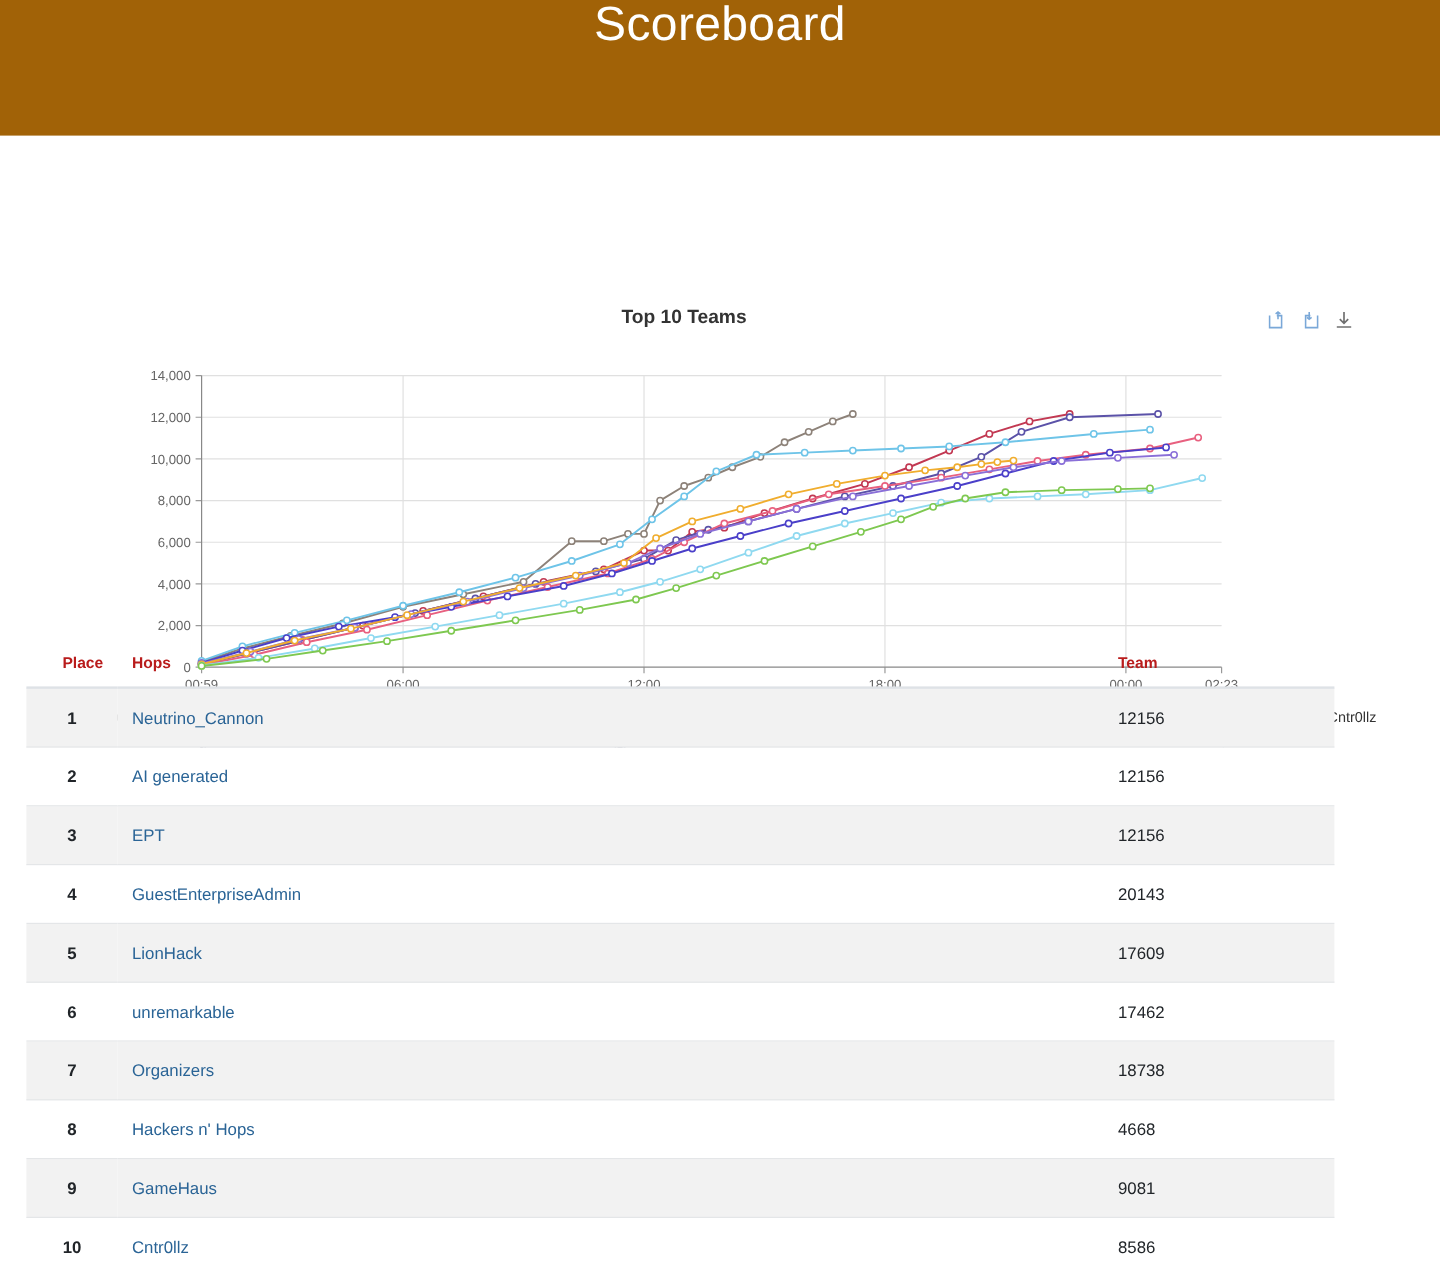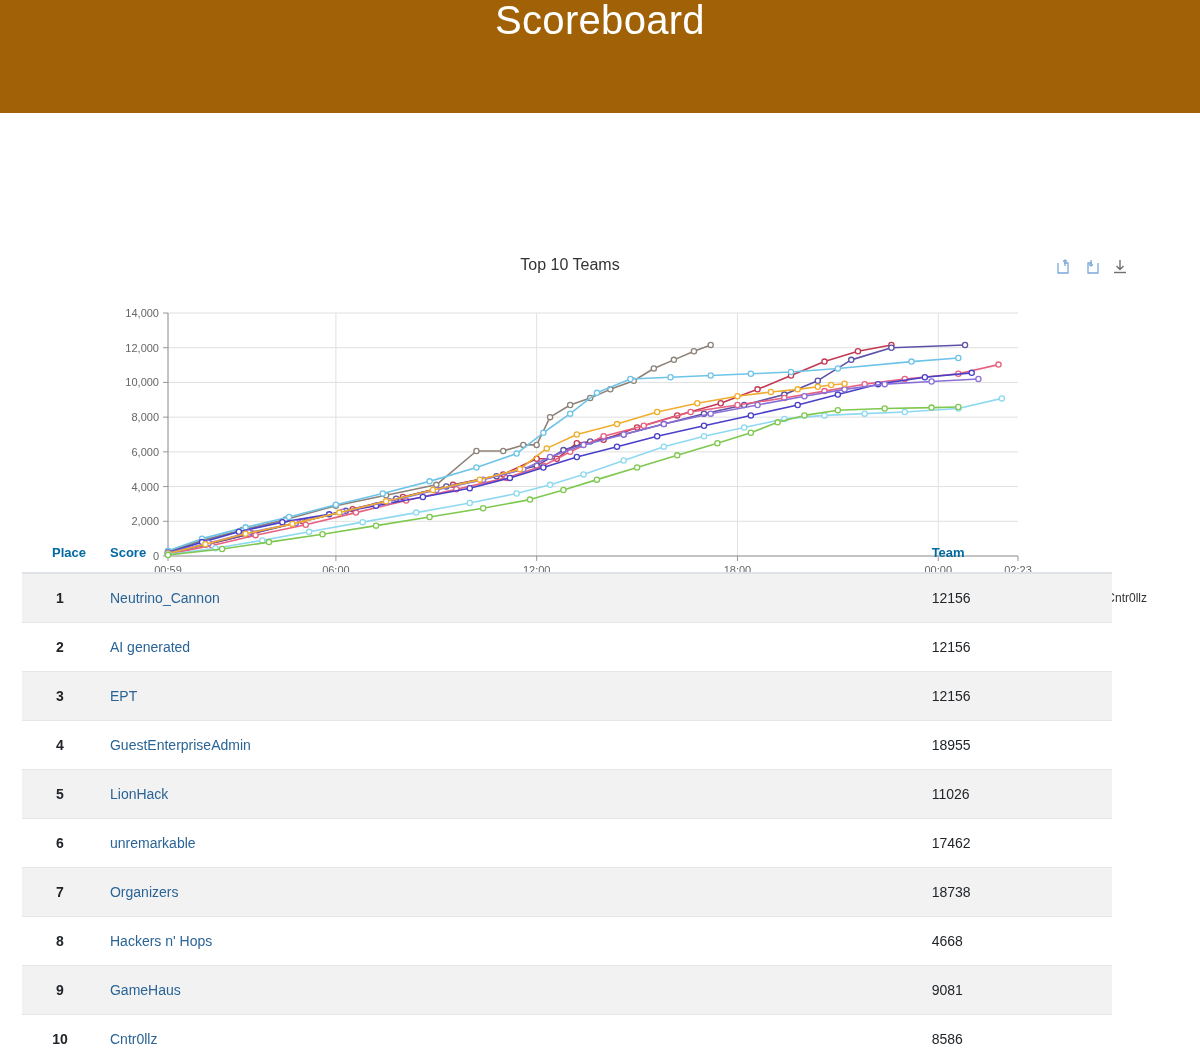--- a/index.html
+++ b/index.html
@@ -37,21 +37,21 @@
     width: 1200px;
     height: 420px;
   }
   .chart-title {
     position: absolute;
     top: 143px;
     left: 0;
     width: 1140px;
     text-align: center;
     font-size: 16px;
-    font-weight: normal;
+    font-weight: bold;
     color: #333333;
   }
   .chart-toolbox {
     position: absolute;
     top: 145px;
     left: 1055px;
     display: flex;
     gap: 10px;
     align-items: center;
   }
@@ -100,21 +100,21 @@
     top: 537px;
     left: 22px;
     width: 1090px;
     border-collapse: collapse;
     font-size: 14px;
   }
   .score-table th {
     text-align: left;
     font-size: 13px;
     font-weight: bold;
-    color: #0369a1;
+    color: #b91c1c;
     padding: 8px 12px 12px 12px;
     border-bottom: 2px solid #dee2e6;
   }
   .score-table td {
     padding: 16px 12px;
     color: #212529;
     border-top: 1px solid #e4e6e8;
     font-size: 14px;
   }
   .score-table tbody tr:nth-child(odd) { background: #f2f2f2; }
@@ -509,21 +509,21 @@
         <line x1="347.72999999999996" y1="11" x2="351.72999999999996" y2="11" stroke="#6f7894" stroke-width="1"></line>
         <line x1="347.72999999999996" y1="15" x2="351.72999999999996" y2="15" stroke="#6f7894" stroke-width="1"></line>
       </svg>
   </div>
 </div>
 
 <table class="score-table">
   <thead>
     <tr>
       <th class="col-place">Place</th>
-      <th class="col-team">Score</th>
+      <th class="col-team">Hops</th>
       <th class="col-score">Team</th>
     </tr>
   </thead>
   <tbody id="table-body">
       <tr>
         <td class="col-place">1</td>
         <td class="col-team"><span class="team-link">Neutrino_Cannon</span></td>
         <td class="col-score">12156</td>
       </tr>
       <tr>
@@ -532,26 +532,26 @@
         <td class="col-score">12156</td>
       </tr>
       <tr>
         <td class="col-place">3</td>
         <td class="col-team"><span class="team-link">EPT</span></td>
         <td class="col-score">12156</td>
       </tr>
       <tr>
         <td class="col-place">4</td>
         <td class="col-team"><span class="team-link">GuestEnterpriseAdmin</span></td>
-        <td class="col-score">18955</td>
+        <td class="col-score">20143</td>
       </tr>
       <tr>
         <td class="col-place">5</td>
         <td class="col-team"><span class="team-link">LionHack</span></td>
-        <td class="col-score">11026</td>
+        <td class="col-score">17609</td>
       </tr>
       <tr>
         <td class="col-place">6</td>
         <td class="col-team"><span class="team-link">unremarkable</span></td>
         <td class="col-score">17462</td>
       </tr>
       <tr>
         <td class="col-place">7</td>
         <td class="col-team"><span class="team-link">Organizers</span></td>
         <td class="col-score">18738</td>

